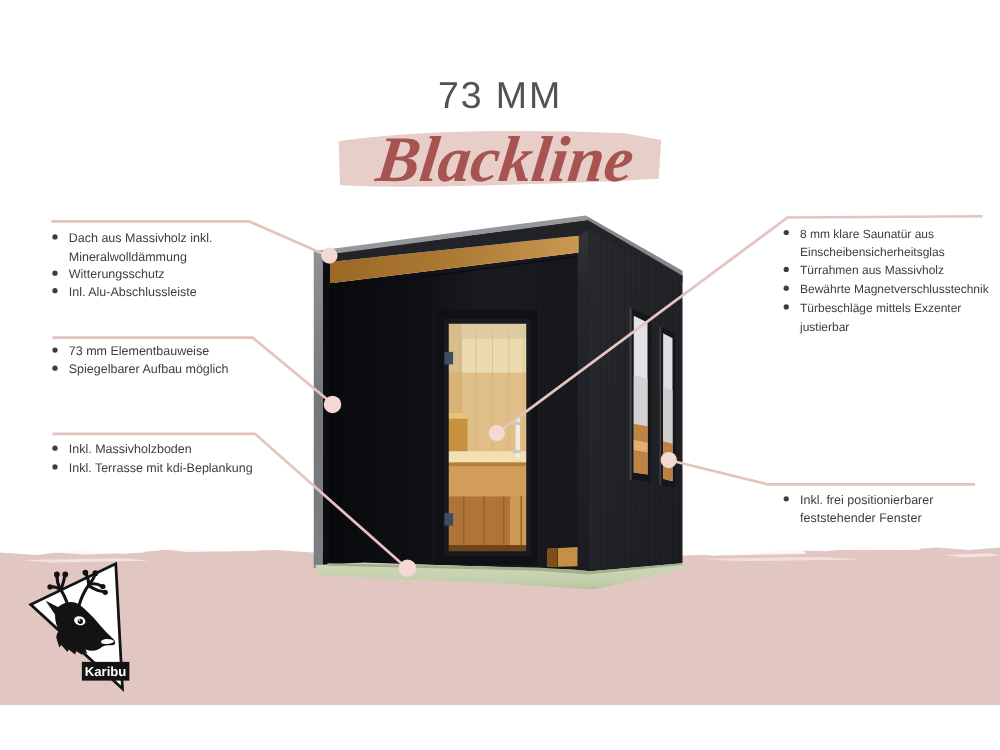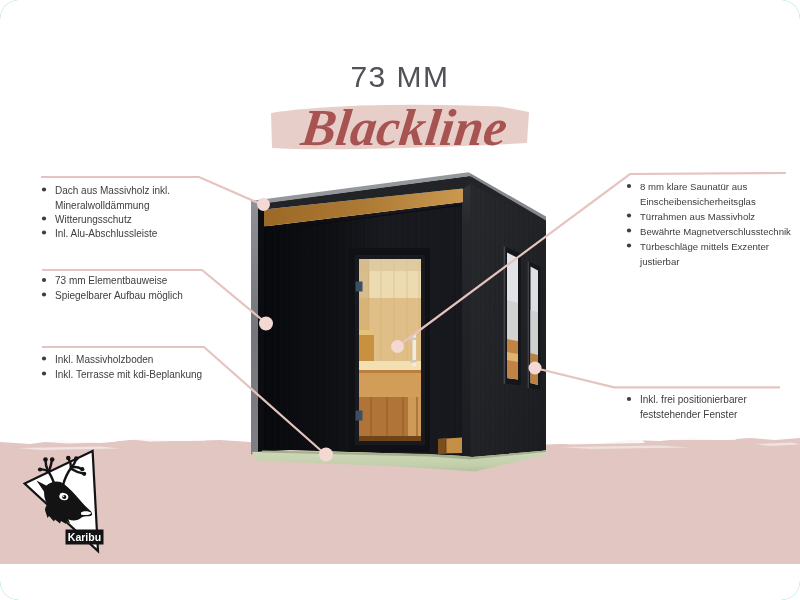--- a/index.html
+++ b/index.html
@@ -1,17 +1,17 @@
 <!DOCTYPE html>
 <html><head>
 <meta charset="utf-8">
 <style>
   html,body{margin:0;padding:0;background:#ffffff;}
   #page{position:relative;width:800px;height:600px;overflow:hidden;background:#14b8a6;
-        font-family:"Liberation Sans", sans-serif;border-radius:19px;}
+        font-family:"Liberation Sans", sans-serif;}
   svg{display:block;}
 </style>
 </head>
 <body>
 <div id="page">
 <svg width="800" height="600" viewBox="0 0 800 600" xmlns="http://www.w3.org/2000/svg">
 <defs>
   <linearGradient id="tanCeil" x1="0" y1="0" x2="1" y2="0">
     <stop offset="0" stop-color="#9c6826"></stop>
     <stop offset="0.5" stop-color="#ad7a34"></stop>

